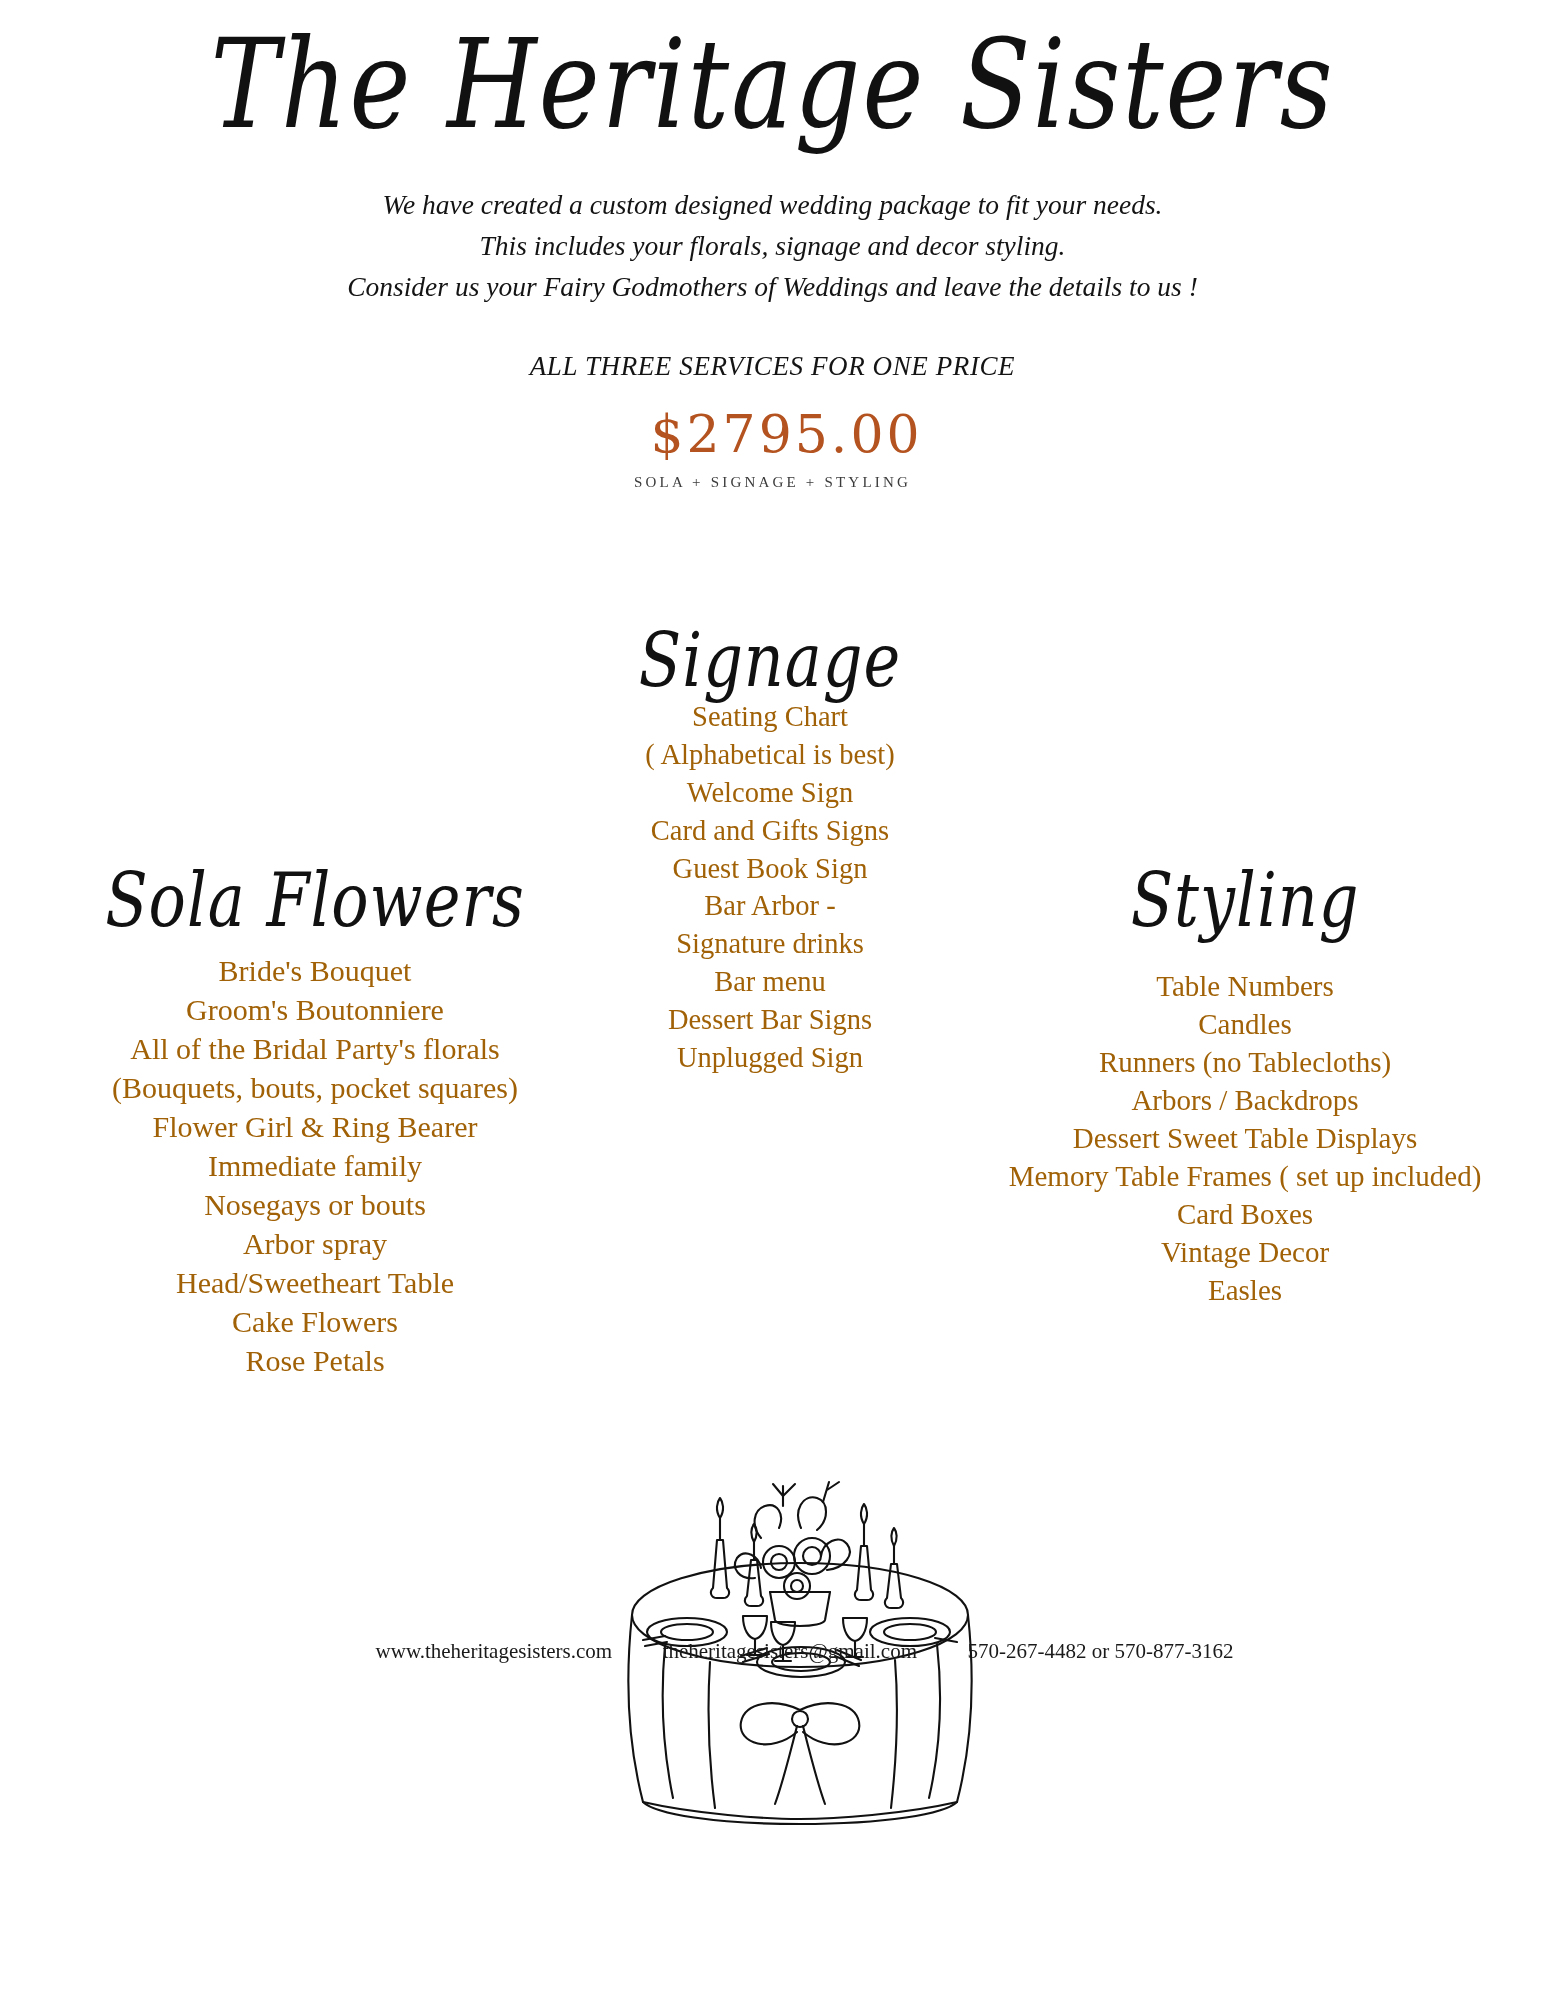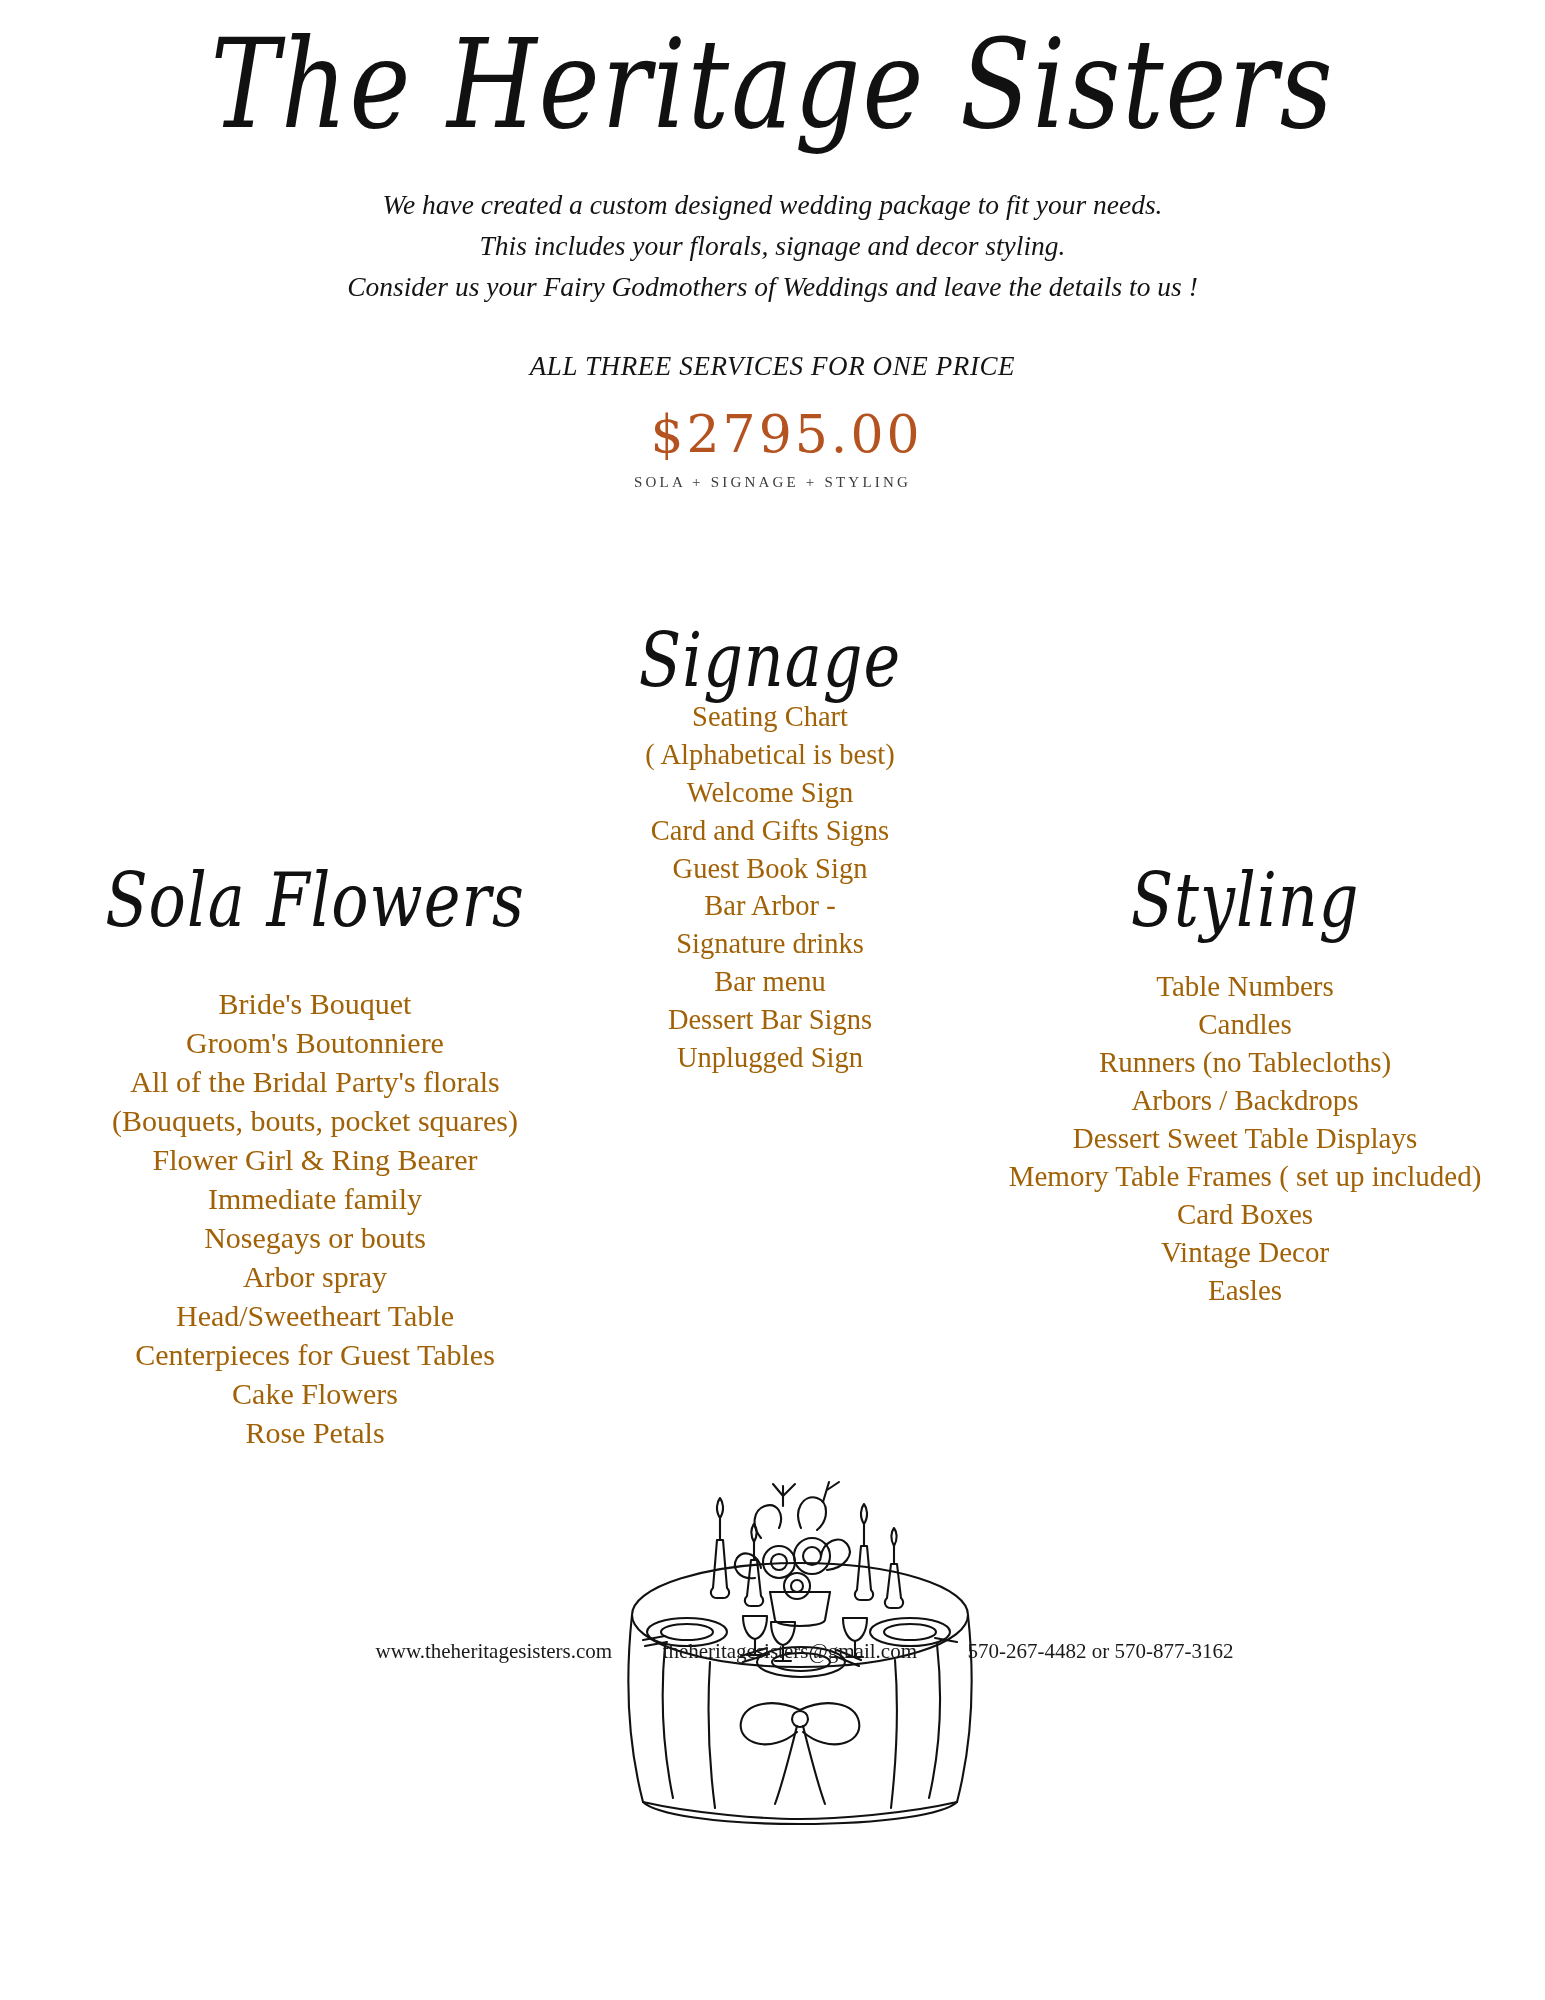--- a/index.html
+++ b/index.html
@@ -117,21 +117,21 @@
     margin-top: 6px;
     font-size: 28.5px;
     line-height: 1.33;
   }
   #col-sola {
     left: 20px;
     top: 870px;
     width: 590px;
   }
   #col-sola .col-list {
-    margin-top: 52px;
+    margin-top: 19px;
     font-size: 30px;
     line-height: 1.30;
   }
   #col-styling {
     left: 960px;
     top: 870px;
     width: 570px;
   }
   #col-styling .col-list {
     margin-top: 36px;
@@ -204,21 +204,20 @@
       <div class="col-list">
         <div>Bride's Bouquet</div>
         <div>Groom's Boutonniere</div>
         <div>All of the Bridal Party's florals</div>
         <div>(Bouquets, bouts, pocket squares)</div>
         <div>Flower Girl &amp; Ring Bearer</div>
         <div>Immediate family</div>
         <div>Nosegays or bouts</div>
         <div>Arbor spray</div>
         <div>Head/Sweetheart Table</div>
-        <div>Centerpieces for Guest Tables</div>
         <div>Cake Flowers</div>
         <div>Rose Petals</div>
       </div>
     </div>
 
     <div class="col" id="col-styling">
       <div class="col-title">Styling</div>
       <div class="col-list">
         <div>Table Numbers</div>
         <div>Candles</div>

